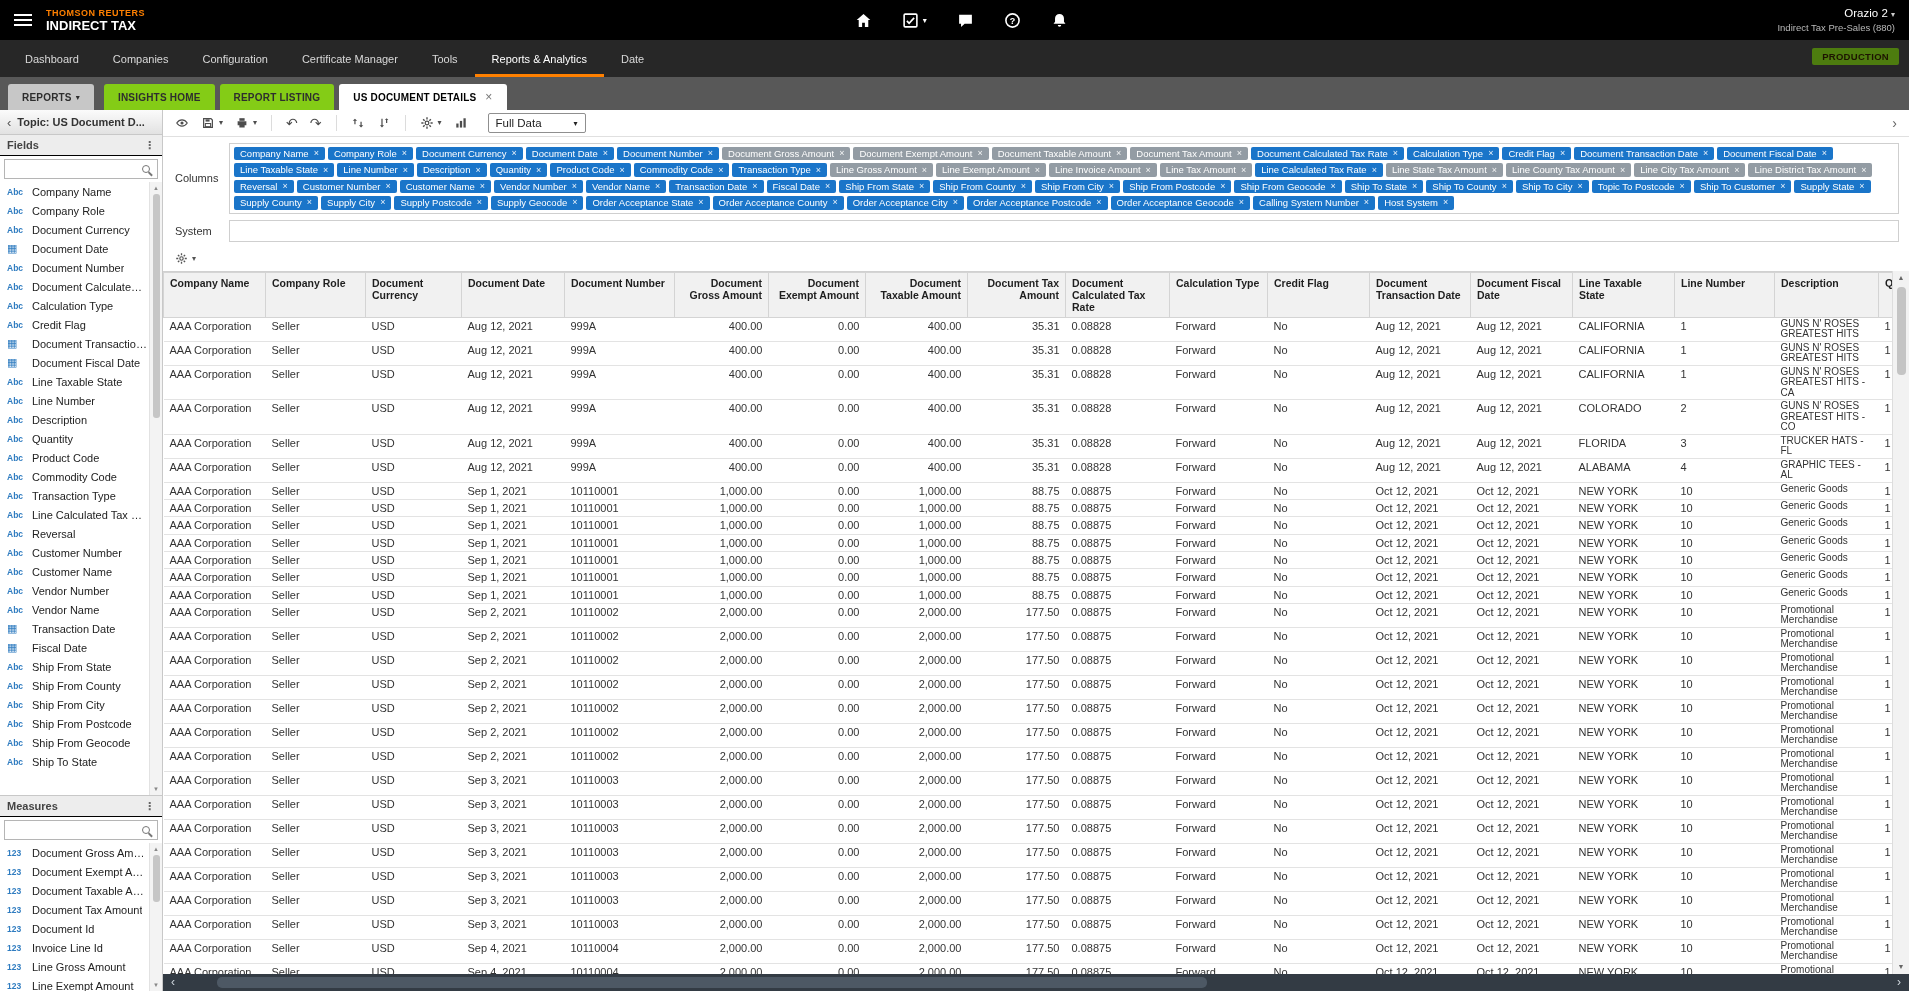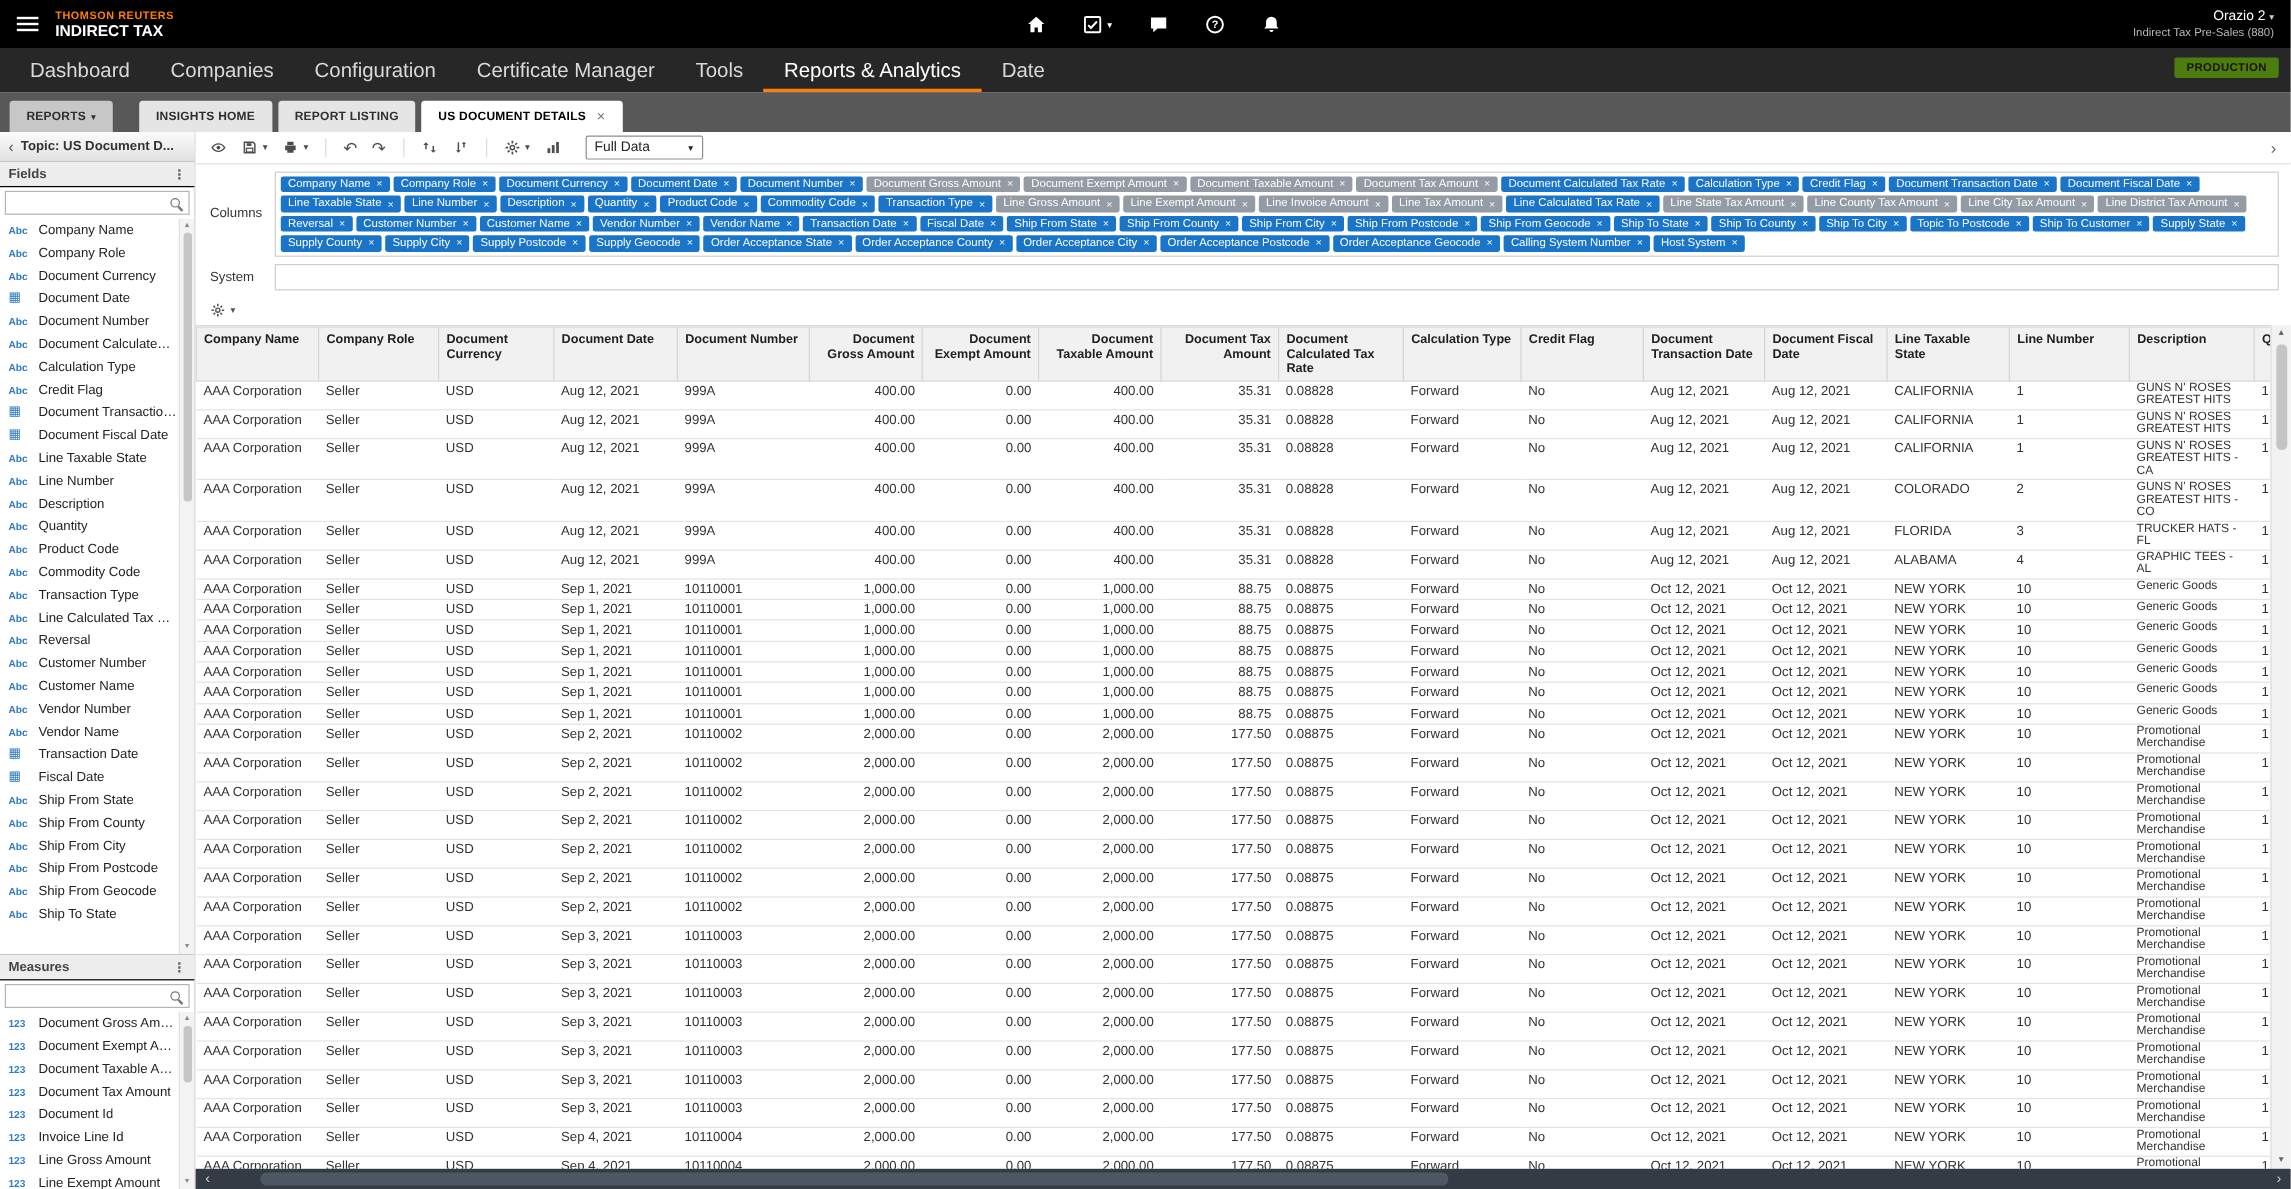--- a/index.html
+++ b/index.html
@@ -18,30 +18,30 @@
   .hicons .hic{display:flex;align-items:center;color:#fff;cursor:pointer}
   .hicons svg{fill:#fff}
   .userblock{text-align:right;cursor:pointer}
   .uname{font-size:11.5px;color:#fff;line-height:14px}
   .uname .caret{font-size:8px;color:#ccc}
   .uorg{font-size:9.5px;color:#b9b9b9;line-height:12px}
 
   
   .mainnav{height:37px;background:#272727;display:flex;align-items:stretch;padding-left:8px;position:relative}
   .nav-items{display:flex;align-items:stretch}
-  .nav-item{padding:0 17px;display:flex;align-items:center;font-size:17px;color:#d9d9d9;cursor:pointer}
+  .nav-item{padding:0 17px;display:flex;align-items:center;font-size:11px;color:#d9d9d9;cursor:pointer}
   .nav-item.active{color:#fff;box-shadow:inset 0 -3px 0 #ff8000}
   .prod{position:absolute;right:10px;top:8px;background:#4d7c0f;color:#1d1400;font-size:9.5px;font-weight:bold;padding:3px 10px;border-radius:2px;letter-spacing:.3px}
 
   
   .tabbar{height:33px;background:#585858;display:flex;align-items:flex-end;padding:0 0 0 8px}
-  .tab{height:26px;background:#e5e5e5;color:#2e2e2e;font-size:10px;font-weight:bold;letter-spacing:.2px;display:flex;align-items:center;padding:0 14px;border-radius:3px 3px 0 0;margin-right:5px;cursor:pointer;white-space:nowrap}
+  .tab{height:26px;background:#84cc16;color:#2e2e2e;font-size:10px;font-weight:bold;letter-spacing:.2px;display:flex;align-items:center;padding:0 14px;border-radius:3px 3px 0 0;margin-right:5px;cursor:pointer;white-space:nowrap}
   .tab.active{background:#fff;color:#000}
   .tab .tab-x{margin-left:9px;color:#777;font-size:12px;font-weight:normal}
-  .tab.reports{background:#c7c7c7;margin-right:22px}
+  .tab.reports{background:#c7c7c7;margin-right:10px}
   .tabstrip{display:flex;align-items:flex-end}
 
   
   .workspace{display:flex;height:881px}
 
   
   .sidebar{width:163px;border-right:1px solid #c8c8c8;background:#fff;display:flex;flex-direction:column}
   .topicbar{height:25px;background:linear-gradient(#fbfbfb,#e2e2e2);border-bottom:1px solid #c8c8c8;display:flex;align-items:center;gap:6px;padding:0 7px;flex:none}
   .topicbar .chev{color:#555;font-size:13px;cursor:pointer}
   .topictxt{font-size:11px;font-weight:bold;color:#333;white-space:nowrap;overflow:hidden}

